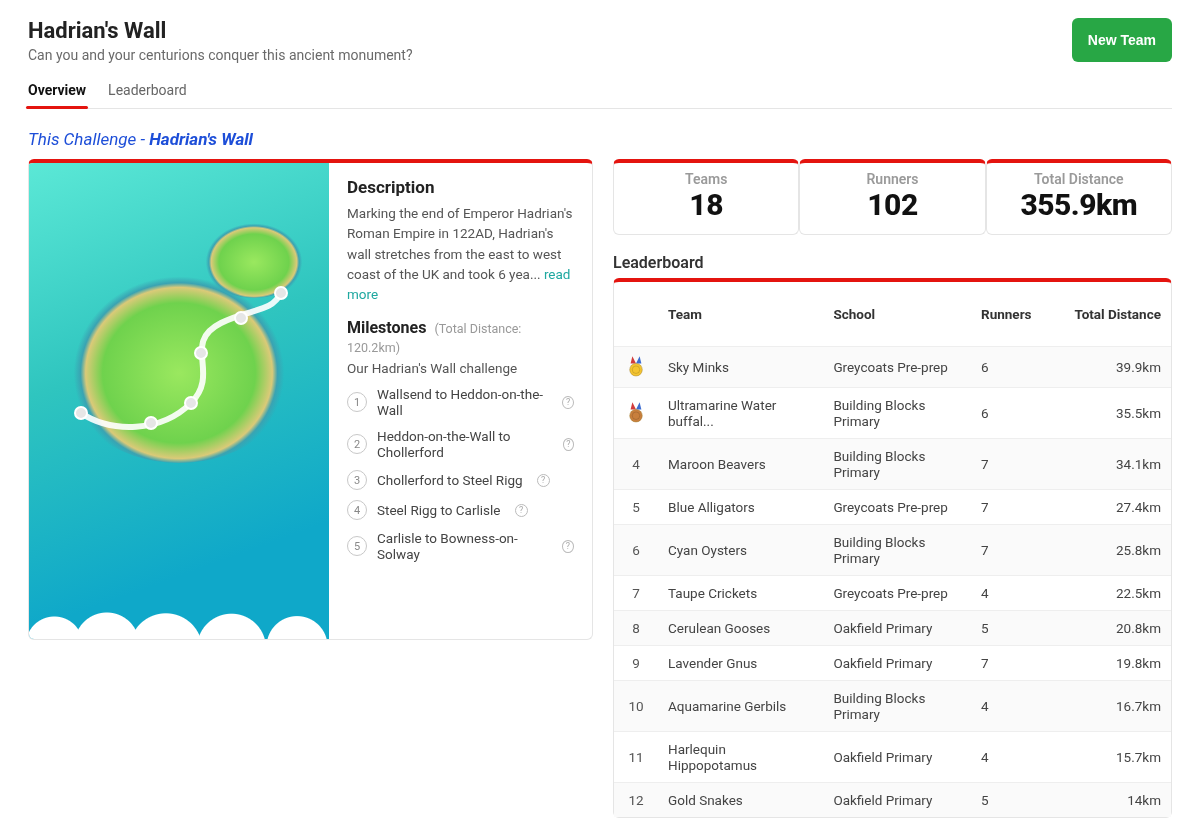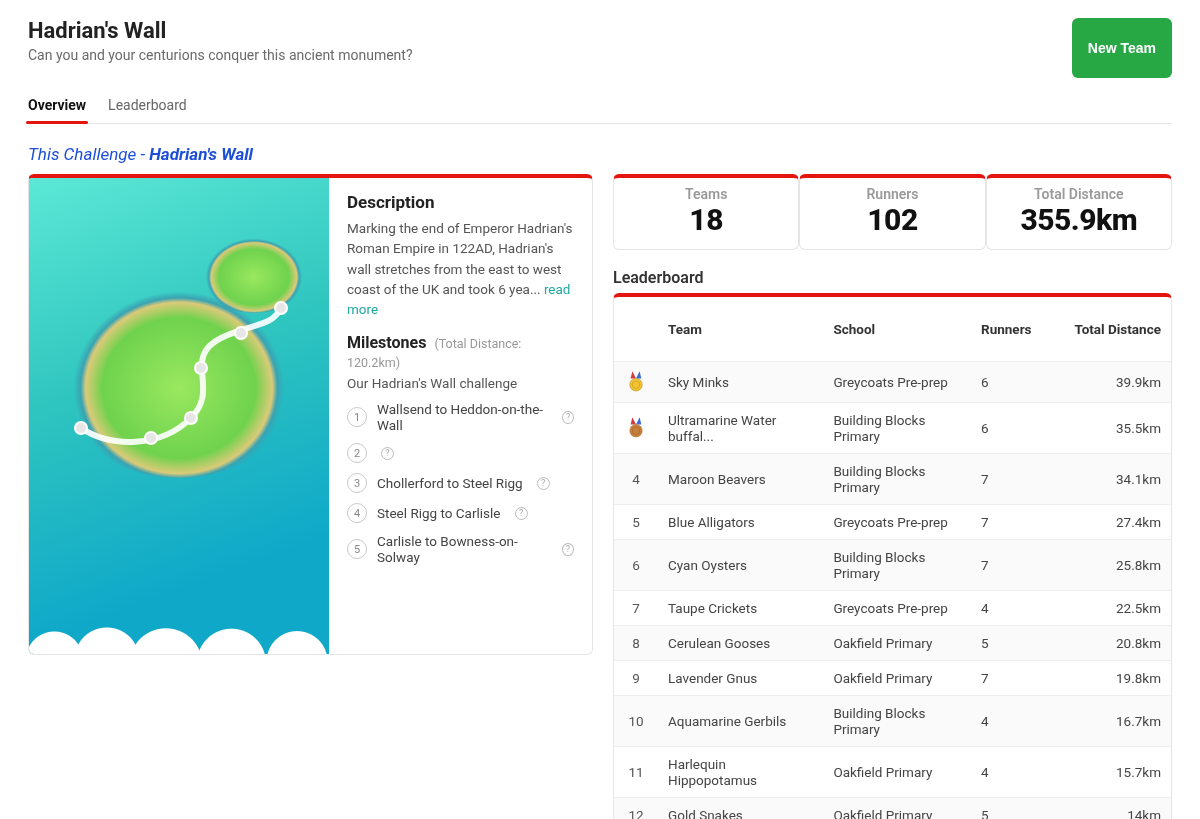--- a/index.html
+++ b/index.html
@@ -8,21 +8,21 @@
     background: #fff;
     color: #333;
     width: 1200px;
   }
   .page { padding: 10px 28px 28px; }
   .header-row { display: flex; align-items: flex-start; justify-content: space-between; margin-top: 8px; }
   .title { font-size: 22px; font-weight: 700; color: #222; }
   .subtitle { font-size: 14px; color: #6a6a6a; margin-top: 4px; }
   .new-team-btn {
     background: #28a745; color: #fff; font-weight: 600; font-size: 14px;
-    padding: 22px 16px; border-radius: 6px; border: none; cursor: pointer;
+    padding: 14px 16px; border-radius: 6px; border: none; cursor: pointer;
   }
   .tabs { display: flex; gap: 22px; margin-top: 11px; border-bottom: 1px solid #e5e5e5; }
   .tab { font-size: 14px; color: #666; padding: 8px 0 10px; cursor: pointer; position: relative; }
   .tab.active { color: #111; font-weight: 700; }
   .tab.active::after {
     content: ""; position: absolute; left: -2px; right: -2px; bottom: -1px;
     height: 3px; background: #e4140f; border-radius: 2px;
   }
   .this-row { margin-top: 20px; font-size: 17px; color: #1d4ed8; font-style: italic; }
   .this-row .strong { font-weight: 700; }
@@ -151,20 +151,21 @@
         </div>
         <div class="mile-sub">Our Hadrian's Wall challenge</div>
         <ol class="mile-list" id="mile-list">
             <li class="mile-item">
               <span class="mile-num">1</span>
               <span>Wallsend to Heddon-on-the-Wall</span>
               <span class="help-icon">?</span>
             </li>
             <li class="mile-item">
               <span class="mile-num">2</span>
+              <span>Heddon-on-the-Wall to Chollerford</span>
               <span class="help-icon">?</span>
             </li>
             <li class="mile-item">
               <span class="mile-num">3</span>
               <span>Chollerford to Steel Rigg</span>
               <span class="help-icon">?</span>
             </li>
             <li class="mile-item">
               <span class="mile-num">4</span>
               <span>Steel Rigg to Carlisle</span>

